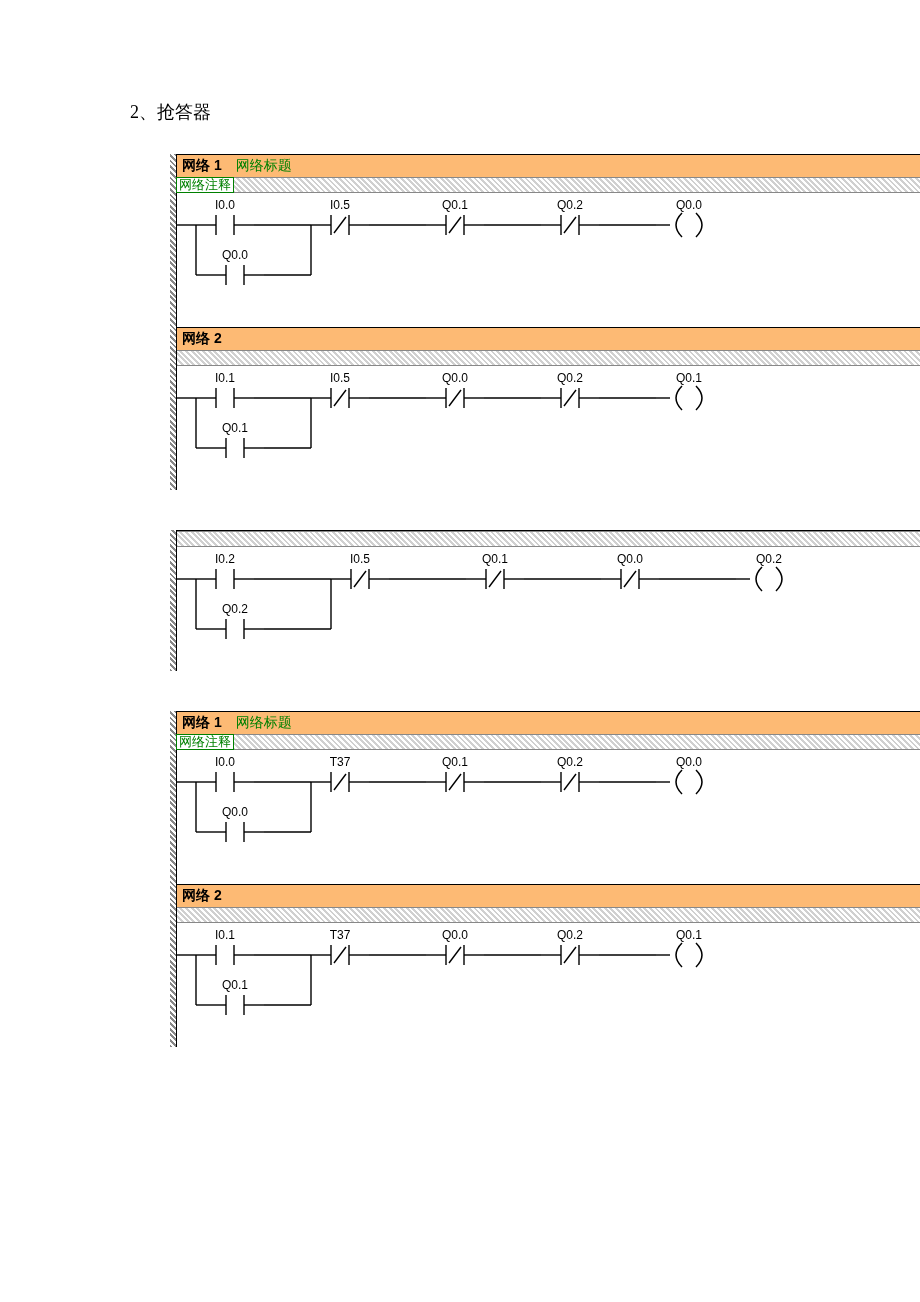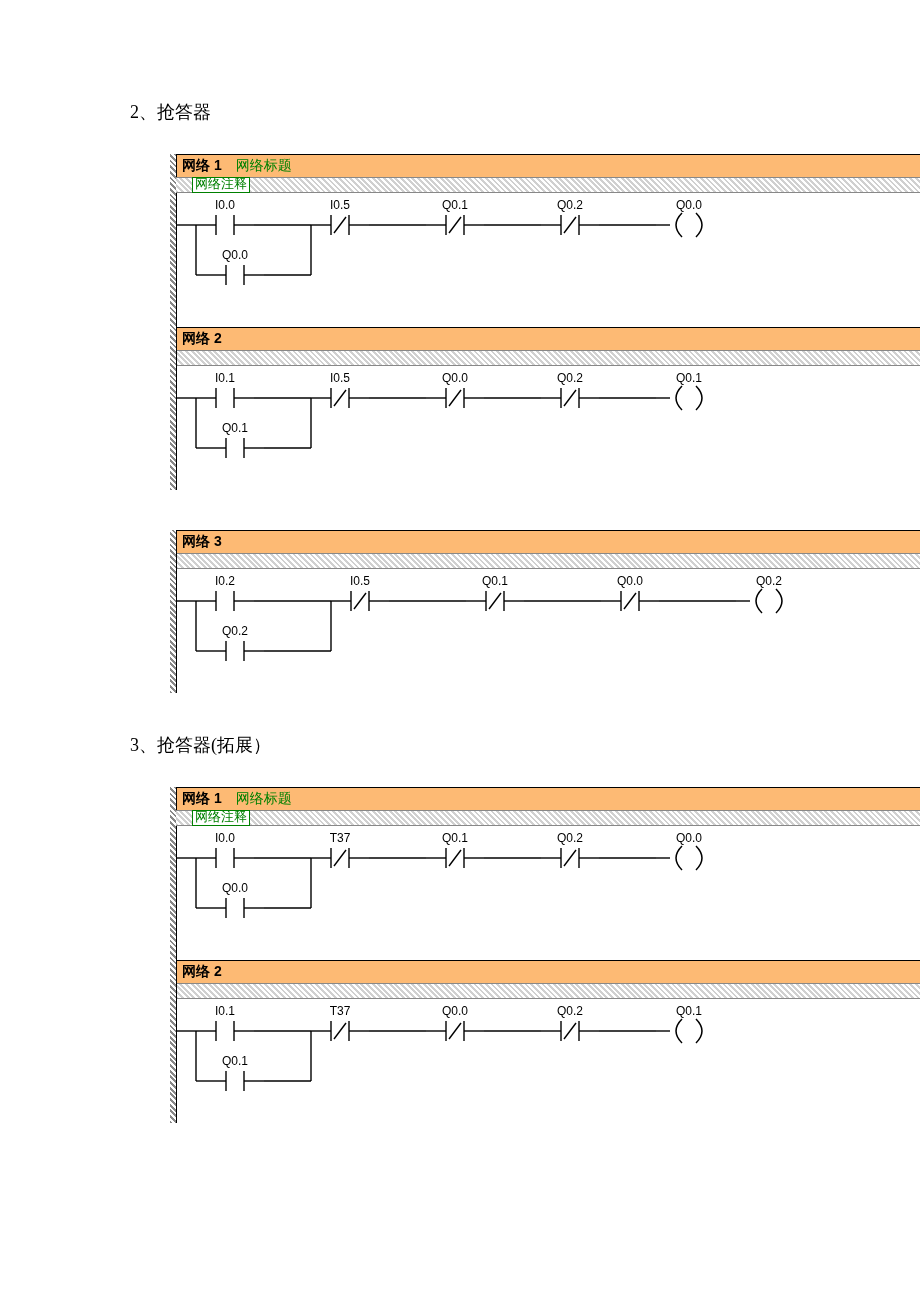--- a/index.html
+++ b/index.html
@@ -6,21 +6,21 @@
 .page{width:920px;padding:100px 0 60px 130px;box-sizing:border-box}
 .heading{font-size:18px;margin:0 0 30px 0}
 .block{margin:0 0 40px 40px;position:relative}
 .rail{position:absolute;left:0;top:0;bottom:0;width:6px;background:repeating-linear-gradient(45deg,#888 0 2px,#fff 2px 4px);border-right:1px solid #000}
 .netblk{margin-left:6px;border-top:1px solid #000}
 .nettitle{background:#fdba74;padding:2px 6px;font-family:Arial,"SimSun";font-size:14px}
 .nettitle b{font-weight:bold}
 .ntlink{color:#008000;margin-left:14px}
 .hatch{height:14px;background:repeating-linear-gradient(45deg,#d0d0d0 0 2px,#fff 2px 4px);border-top:1px solid #888;border-bottom:1px solid #888}
 .comment{position:relative;height:14px}
-.comment span{position:absolute;left:16px;top:-1px;color:#008000;font-size:13px;font-family:Liberation Mono, monospace;border:1px solid #008000;padding:0 2px;background:#fff;line-height:14px}
+.comment span{position:absolute;left:0;top:-1px;color:#008000;font-size:13px;font-family:Liberation Serif, serif;border:1px solid #008000;padding:0 2px;background:#fff;line-height:14px}
 .ladder{position:relative;height:120px;margin:4px 0 10px 0}
 svg{position:absolute;left:0;top:0}
 svg text{font-family:Arial;font-size:12px}
 svg .lbl{text-anchor:middle}
 </style>
 </head>
 <body>
 
 <div class="page" id="root">
     <div class="heading">2、抢答器</div>
@@ -123,21 +123,20 @@
             <text x="59" y="62" class="lbl">Q0.1</text>
             <line x1="88" y1="78" x2="135" y2="78" stroke="#000" stroke-width="1.4"></line>
             <line x1="135" y1="28" x2="135" y2="78" stroke="#000" stroke-width="1.4"></line>
           </svg>
         </div>
       </div>
     </div>
     <div class="block">
       <div class="rail"></div>
       <div class="netblk">
-        <div class="nettitle"><b>网络 3</b></div>
         <div class="hatch"></div>
         <div class="ladder">
           <svg width="700" height="110">
             <line x1="0" y1="28" x2="20" y2="28" stroke="#000" stroke-width="1.4"></line>
             <line x1="20" y1="28" x2="40" y2="28" stroke="#000" stroke-width="1.4"></line>
             <line x1="40" y1="18" x2="40" y2="38" stroke="#000" stroke-width="1.4"></line>
             <line x1="58" y1="18" x2="58" y2="38" stroke="#000" stroke-width="1.4"></line>
             <line x1="58" y1="28" x2="78" y2="28" stroke="#000" stroke-width="1.4"></line>
             <text x="49" y="12" class="lbl">I0.2</text>
             <line x1="78" y1="28" x2="155" y2="28" stroke="#000" stroke-width="1.4"></line>
@@ -172,21 +171,20 @@
             <line x1="50" y1="68" x2="50" y2="88" stroke="#000" stroke-width="1.4"></line>
             <line x1="68" y1="68" x2="68" y2="88" stroke="#000" stroke-width="1.4"></line>
             <line x1="68" y1="78" x2="88" y2="78" stroke="#000" stroke-width="1.4"></line>
             <text x="59" y="62" class="lbl">Q0.2</text>
             <line x1="88" y1="78" x2="155" y2="78" stroke="#000" stroke-width="1.4"></line>
             <line x1="155" y1="28" x2="155" y2="78" stroke="#000" stroke-width="1.4"></line>
           </svg>
         </div>
       </div>
     </div>
-    <div class="heading">3、抢答器(拓展）</div>
     <div class="block">
       <div class="rail"></div>
       <div class="netblk">
         <div class="nettitle"><b>网络 1</b><span class="ntlink">网络标题</span></div>
         <div class="hatch comment">
           <span>网络注释</span>
         </div>
         <div class="ladder">
           <svg width="620" height="110">
             <line x1="0" y1="28" x2="20" y2="28" stroke="#000" stroke-width="1.4"></line>

